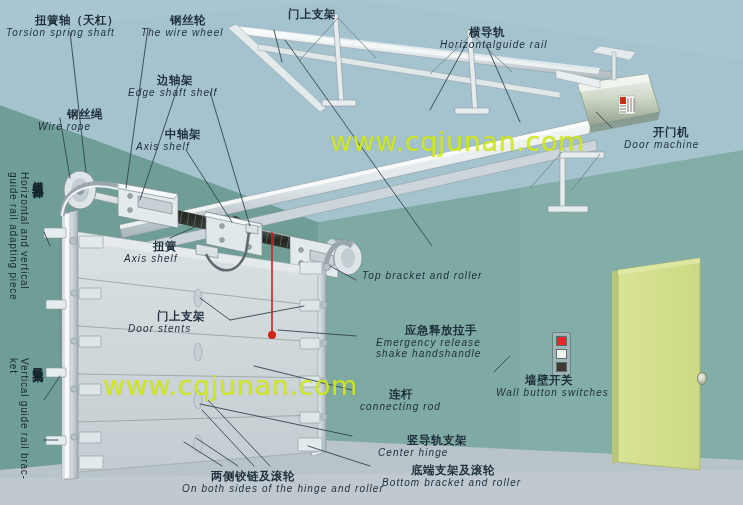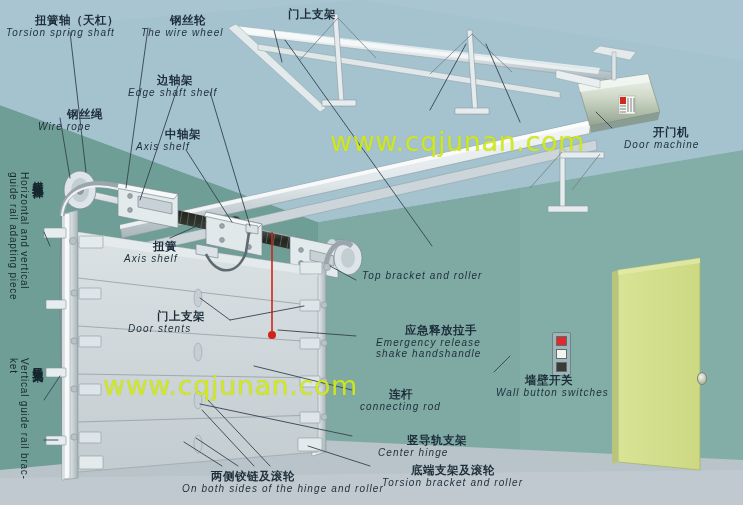--- a/index.html
+++ b/index.html
@@ -324,20 +324,24 @@
 
   <div class="lbl" style="left:141px;top:14px;">
     <span class="cn">钢丝轮</span>
     <span class="en">The wire wheel</span>
   </div>
 
   <div class="lbl" style="left:259px;top:8px;">
     <span class="cn">门上支架</span>
   </div>
 
+  <div class="lbl" style="left:440px;top:26px;">
+    <span class="cn">横导轨</span>
+    <span class="en">Horizontalguide rail</span>
+  </div>
 
   <div class="lbl" style="left:128px;top:74px;">
     <span class="cn">边轴架</span>
     <span class="en">Edge shaft shelf</span>
   </div>
 
   <div class="lbl" style="left:38px;top:108px;">
     <span class="cn">钢丝绳</span>
     <span class="en">Wire rope</span>
   </div>
@@ -382,21 +386,21 @@
     <span class="en">connecting rod</span>
   </div>
 
   <div class="lbl" style="left:378px;top:434px;">
     <span class="cn">竖导轨支架</span>
     <span class="en">Center hinge</span>
   </div>
 
   <div class="lbl" style="left:382px;top:464px;">
     <span class="cn">底端支架及滚轮</span>
-    <span class="en">Torsion bracket and roller</span>
+    <span class="en">Bottom bracket and roller</span>
   </div>
 
   <div class="lbl" style="left:182px;top:470px;">
     <span class="cn">两侧铰链及滚轮</span>
     <span class="en">On both sides of the hinge and roller</span>
   </div>
 
   <div class="vlbl vrot" style="left:8px;top:172px;height:215px;">
     <span class="cn">横竖导轨连接件</span>
     <span class="en">Horizontal and vertical</span>

